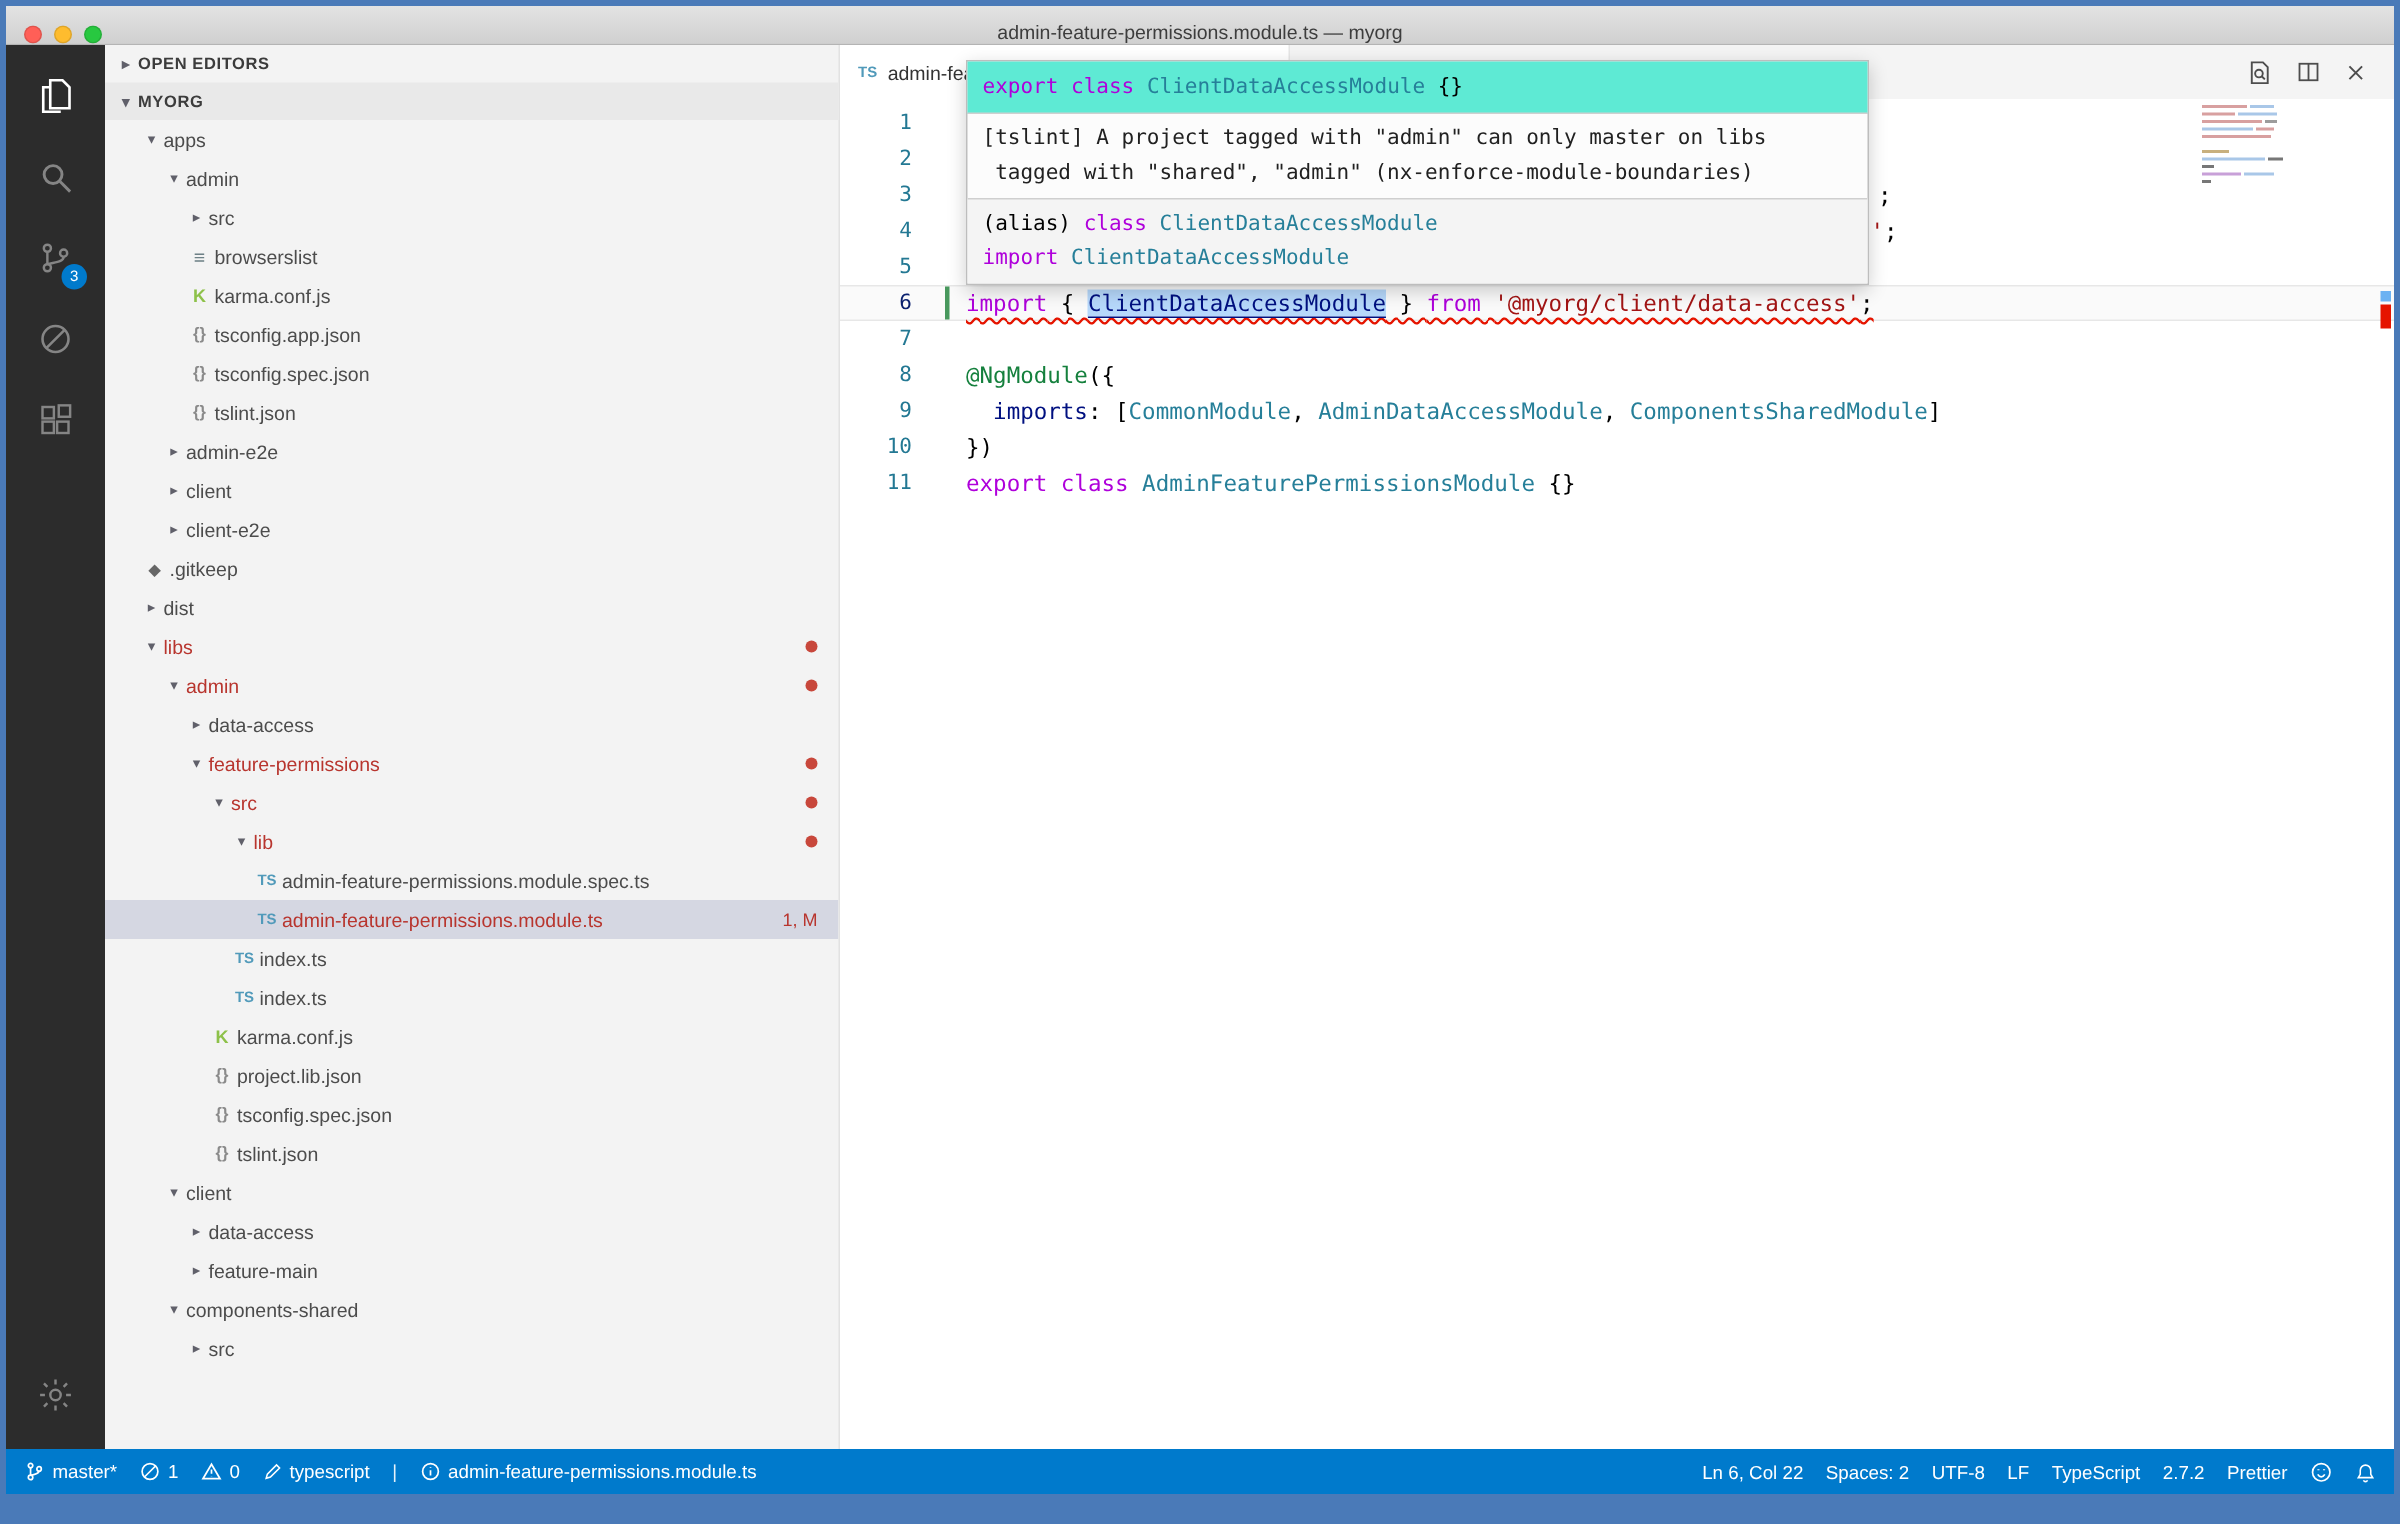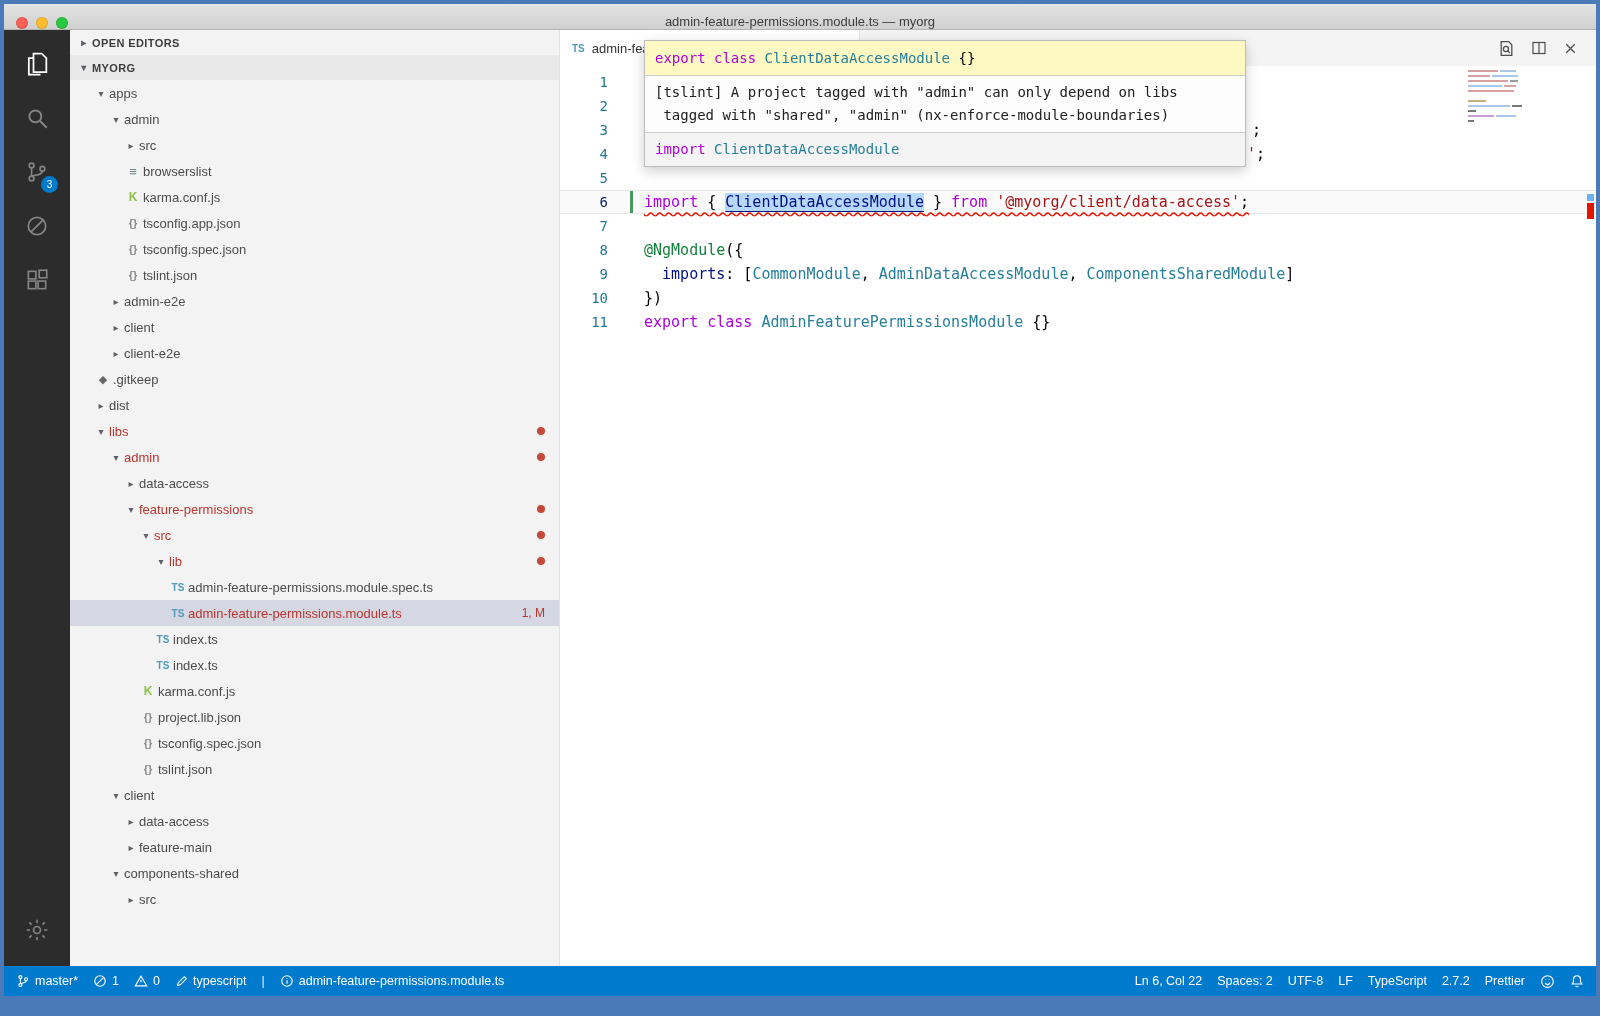--- a/index.html
+++ b/index.html
@@ -79,33 +79,33 @@
   .c-plain { color:#000000; }
   .c-dec { color:#15803d; }
   .c-link { color:#001080; background:#b6d8fb; text-decoration:underline; }
   .wavy { text-decoration:underline; text-decoration-style:wavy; text-decoration-color:var(--squiggle);
     text-decoration-skip-ink:none; text-underline-offset:4px; }
   
   .hover { position:absolute; left:84px; top:10px; width:602px; background:#fcfcfc;
     border:1px solid #bdbdbd; box-shadow:0 4px 12px rgba(0,0,0,0.2); z-index:20;
     font-family:"DejaVu Sans Mono", monospace; font-size:14px; }
   .hv-sec { padding:5px 10px; }
-  .hv-decl { background:#fef9c3; border-bottom:1px solid #cfcfcf; line-height:24px; white-space:pre; }
+  .hv-decl { background:#5eead4; border-bottom:1px solid #cfcfcf; line-height:24px; white-space:pre; }
   .hv-msg { line-height:23px; color:#212121; white-space:pre; }
   .hv-info { background:#f4f4f4; border-top:1px solid #cfcfcf; line-height:23px; white-space:pre; }
   
   .minimap { position:absolute; right:58px; top:40px; width:70px; z-index:5; }
   .mm-row { height:2px; margin-bottom:3px; display:flex; gap:2px; }
   .mm-seg { height:2px; }
   .ruler { position:absolute; right:2px; top:36px; bottom:0; width:8px; z-index:6; }
   .ruler .mk { position:absolute; right:0; width:7px; }
   
   .statusbar { flex:0 0 30px; background:var(--accent); color:#ffffff; display:flex;
     align-items:center; justify-content:space-between; font-size:12.5px; padding:0 12px; }
-  .sb-group { display:flex; align-items:center; gap:15px; }
+  .sb-group { display:flex; align-items:flex-end; gap:15px; }
   .sb-item { display:flex; align-items:center; gap:5px; cursor:pointer; }
   .sb-sep { opacity:0.9; }
   svg { display:block; }
 </style>
 </head>
 <body style="background: rgb(74, 122, 184);">
 
 <div class="window">
   <div class="titlebar">
     <div class="traffic" id="traffic">
@@ -340,22 +340,22 @@
           <div class="cline"><span class="num">5</span><span class="gut"></span><span></span></div>
           <div class="cline current"><span class="num">6</span><span class="gut"><span class="mark"></span></span><span class="wavy"><span class="c-kw">import</span><span class="c-plain"> { </span><span class="c-link">ClientDataAccessModule</span><span class="c-plain"> } </span><span class="c-kw">from</span><span class="c-plain"> </span><span class="c-str">'@myorg/client/data-access'</span><span class="c-plain">;</span></span></div>
           <div class="cline"><span class="num">7</span><span class="gut"></span><span></span></div>
           <div class="cline"><span class="num">8</span><span class="gut"></span><span><span class="c-dec">@NgModule</span><span class="c-plain">({</span></span></div>
           <div class="cline"><span class="num">9</span><span class="gut"></span><span><span class="c-plain">  </span><span class="c-var">imports</span><span class="c-plain">: [</span><span class="c-type">CommonModule</span><span class="c-plain">, </span><span class="c-type">AdminDataAccessModule</span><span class="c-plain">, </span><span class="c-type">ComponentsSharedModule</span><span class="c-plain">]</span></span></div>
           <div class="cline"><span class="num">10</span><span class="gut"></span><span><span class="c-plain">})</span></span></div>
           <div class="cline"><span class="num">11</span><span class="gut"></span><span><span class="c-kw">export</span><span class="c-plain"> </span><span class="c-kw">class</span><span class="c-plain"> </span><span class="c-type">AdminFeaturePermissionsModule</span><span class="c-plain"> {}</span></span></div>
         </div>
       <div class="hover">
         <div class="hv-sec hv-decl" id="hv-decl"><span class="c-kw">export</span><span class="c-plain"> </span><span class="c-kw">class</span><span class="c-plain"> </span><span class="c-type">ClientDataAccessModule</span><span class="c-plain"> {}</span></div>
-        <div class="hv-sec hv-msg" id="hv-msg"><div>[tslint] A project tagged with "admin" can only depend on libs</div><div> tagged with "shared", "admin" (nx-enforce-module-boundaries)</div></div>
-        <div class="hv-sec hv-info" id="hv-info"><div><span class="c-kw">import</span><span class="c-plain"> </span><span class="c-type">ClientDataAccessModule</span></div></div>
+        <div class="hv-sec hv-msg" id="hv-msg"><div>[tslint] A project tagged with "admin" can only master on libs</div><div> tagged with "shared", "admin" (nx-enforce-module-boundaries)</div></div>
+        <div class="hv-sec hv-info" id="hv-info"><div><span class="c-plain">(alias) </span><span class="c-kw">class</span><span class="c-plain"> </span><span class="c-type">ClientDataAccessModule</span></div><div><span class="c-kw">import</span><span class="c-plain"> </span><span class="c-type">ClientDataAccessModule</span></div></div>
       </div>
       <div class="minimap" id="minimap">
           <div class="mm-row">
             <span class="mm-seg" style="width: 30px; background: rgb(216, 160, 160);"></span>
             <span class="mm-seg" style="width: 16px; background: rgb(169, 199, 232);"></span>
           </div>
           <div class="mm-row">
             <span class="mm-seg" style="width: 22px; background: rgb(216, 160, 160);"></span>
             <span class="mm-seg" style="width: 26px; background: rgb(169, 199, 232);"></span>
           </div>

